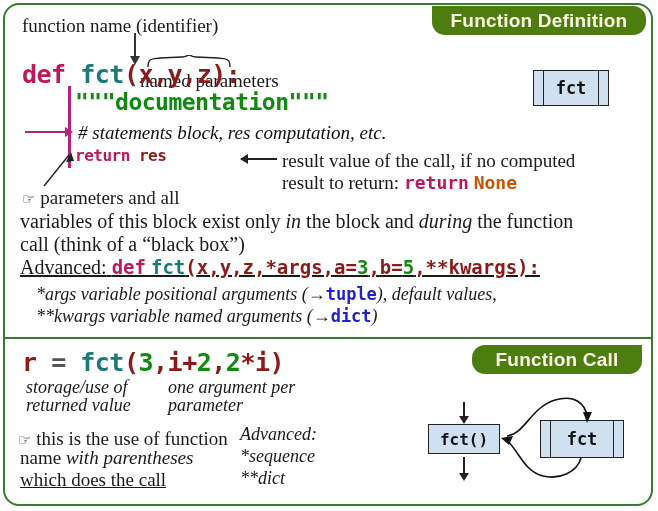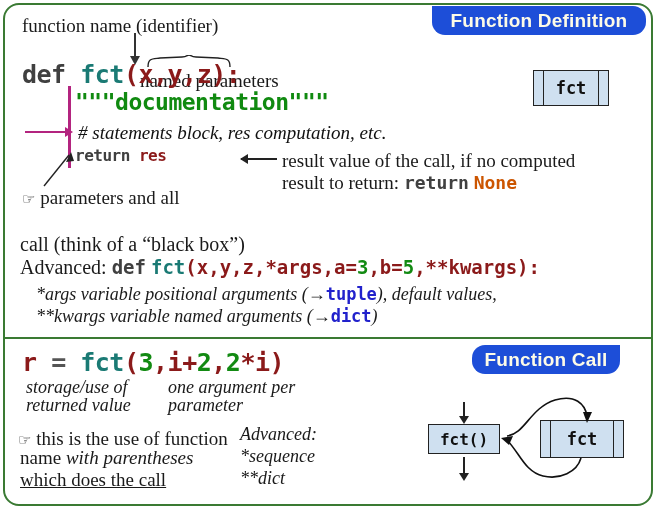--- a/index.html
+++ b/index.html
@@ -18,32 +18,32 @@
     border:2.5px solid #3a7a33;border-radius:16px;
     box-sizing:border-box;background:#fff;
   }
   .section-divider{
     position:absolute;left:5px;top:337px;width:646px;height:0;
     border-top:2.5px solid #3a7a33;
   }
 
   
   .badge{
-    position:absolute;background:#1d4ed8;color:#fdfbe7;
+    position:absolute;background:#4d7c0f;color:#fdfbe7;
     font-family:"Liberation Sans", sans-serif;
     font-weight:bold;letter-spacing:.2px;
     border-radius:14px;
     display:flex;align-items:center;justify-content:center;
   }
   #badge-def{left:432px;top:6px;width:214px;height:29px;font-size:19px;border-radius:0 13px 13px 13px;}
-  #badge-call{left:472px;top:345px;width:148px;height:29px;font-size:19px;border-radius:13px 0 13px 13px;}
+  #badge-call{left:472px;top:345px;width:170px;height:29px;font-size:19px;border-radius:13px 0 13px 13px;}
 
   
   .code{font-family:"DejaVu Sans Mono","Liberation Mono",monospace;font-weight:bold;}
-  .c-kw{color:#404040;}
+  .c-kw{color:#be185d;}
   .c-fn{color:#1a7a74;}
   .c-var{color:#8b1a1a;}
   .c-num{color:#128a12;}
   .c-str{color:#108a10;}
   .c-none{color:#cc5500;}
   .c-type{color:#2222cc;}
   .c-op{color:#555555;}
 
   .txt{position:absolute;white-space:nowrap;}
   .it{font-style:italic;}
@@ -80,21 +80,21 @@
   #arr-res{position:absolute;left:241px;top:158px;width:36px;height:2px;background:#222;}
   #arr-res:before{content:"";position:absolute;left:-1px;top:-4px;border-top:5px solid transparent;border-bottom:5px solid transparent;border-right:8px solid #222;}
 
   #txt-res1{left:282px;top:150px;font-size:19px;}
   #txt-res2{left:282px;top:172px;font-size:19px;}
 
   
   #note1{left:22px;top:187px;font-size:19px;}
   #p-line1{left:20px;top:210px;font-size:20px;}
   #p-line2{left:20px;top:233px;font-size:20px;}
-  #adv-line{left:20px;top:256px;font-size:20px;}
+  #adv-line{left:20px;top:256px;font-size:20px;text-decoration:underline;}
   #adv-sub1{left:36px;top:284px;font-size:18px;}
   #adv-sub2{left:36px;top:306px;font-size:18px;}
 
   
   #call-code{left:22px;top:348px;font-size:25px;letter-spacing:-0.5px;}
   #call-l1{left:26px;top:377px;font-size:18px;}
   #call-l2{left:26px;top:395px;font-size:18px;}
   #call-r1{left:168px;top:377px;font-size:18px;}
   #call-r2{left:168px;top:395px;font-size:18px;}
 
@@ -164,20 +164,21 @@
     <path d="M2,36 L27,5" stroke="#222" stroke-width="1.4" fill="none"></path>
     <path d="M29,2 L24,12 L32,11 Z" fill="#222"></path>
   </svg>
 
   <div id="arr-res"></div>
   <div class="txt serif" id="txt-res1">result value of the call, if no computed</div>
   <div class="txt serif" id="txt-res2"><span>result to return:</span> <span class="code c-kw" style="font-size:18px">return</span> <span class="code c-none" style="font-size:18px">None</span></div>
 
   <div class="txt serif" id="note1"><span style="font-size:15px">☞</span> <span>parameters and all</span></div>
 
+  <div class="txt serif" id="p-line1"><span>variables of this block exist only </span><span class="it">in</span><span> the block and </span><span class="it">during</span><span> the function</span></div>
 
   <div class="txt serif" id="p-line2">call (think of a “black box”)</div>
 
   <div class="txt serif" id="adv-line"><span>Advanced:</span> <span class="code c-kw" style="font-size:19px">def</span> <span class="code c-fn" style="font-size:19px">fct</span><span class="code c-var" style="font-size:19px">(</span><span class="code c-var" style="font-size:19px">x,y,z,*args,</span><span class="code c-var" style="font-size:19px">a=</span><span class="code c-num" style="font-size:19px">3</span><span class="code c-var" style="font-size:19px">,</span><span class="code c-var" style="font-size:19px">b=</span><span class="code c-num" style="font-size:19px">5</span><span class="code c-var" style="font-size:19px">,**kwargs):</span></div>
 
   <div class="txt serif it" id="adv-sub1"><span>*args variable positional arguments (→</span><span class="code c-type" style="font-style:normal;font-size:17px">tuple</span><span>), default values,</span></div>
 
   <div class="txt serif it" id="adv-sub2"><span>**kwargs variable named arguments (→</span><span class="code c-type" style="font-style:normal;font-size:17px">dict</span><span>)</span></div>
 
   <div class="fctbox" id="box-def-fct">

